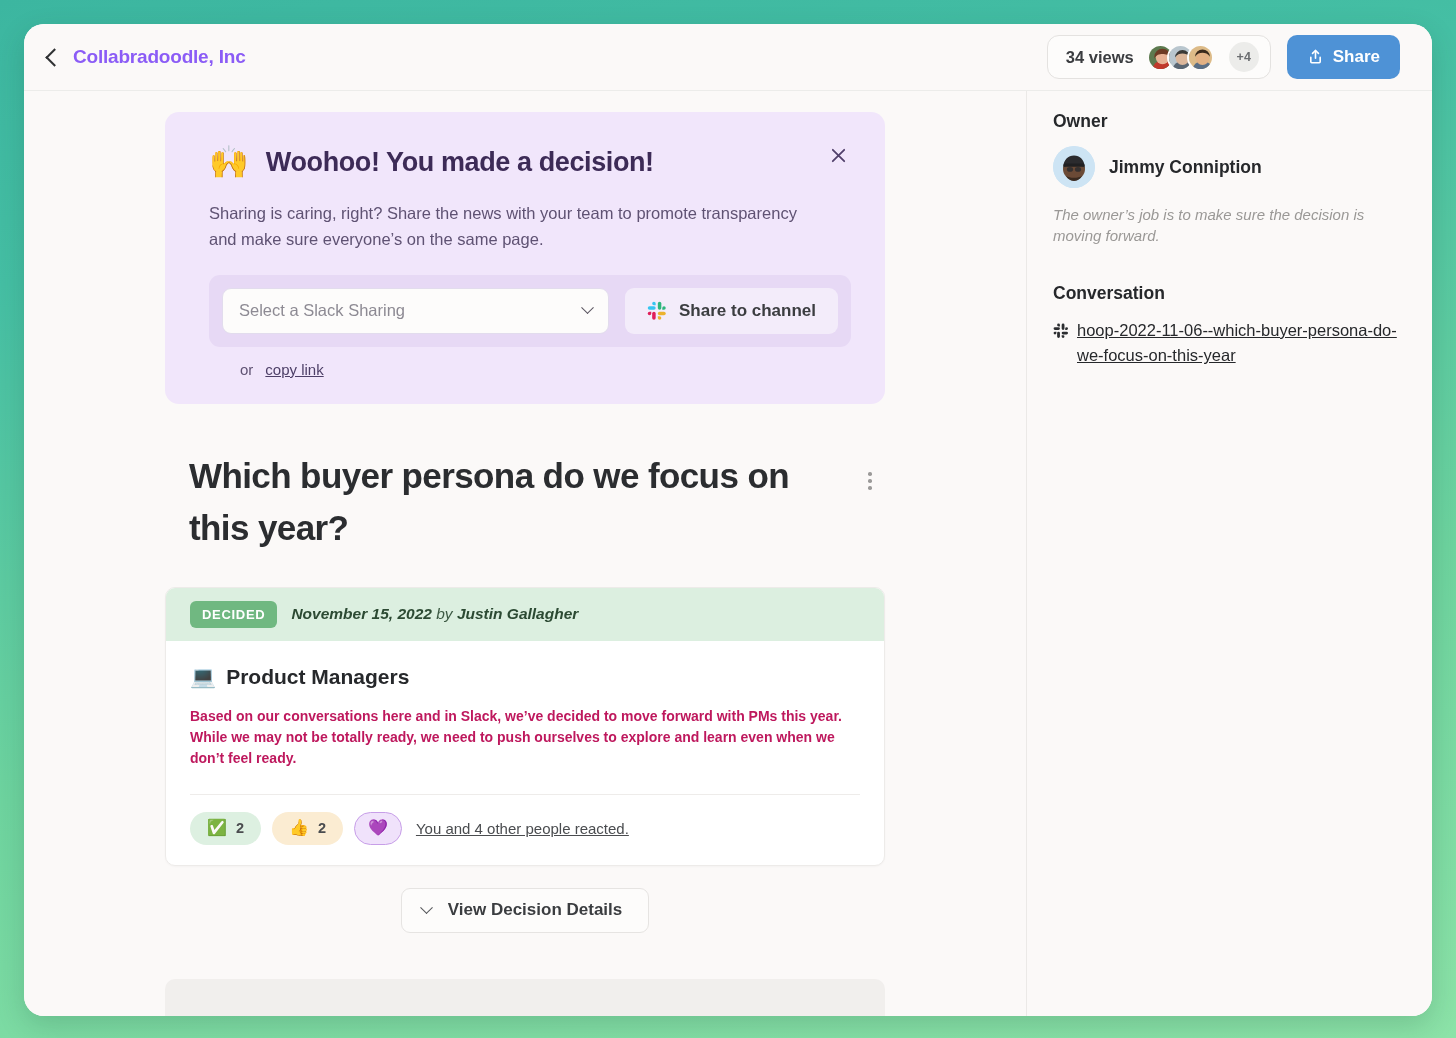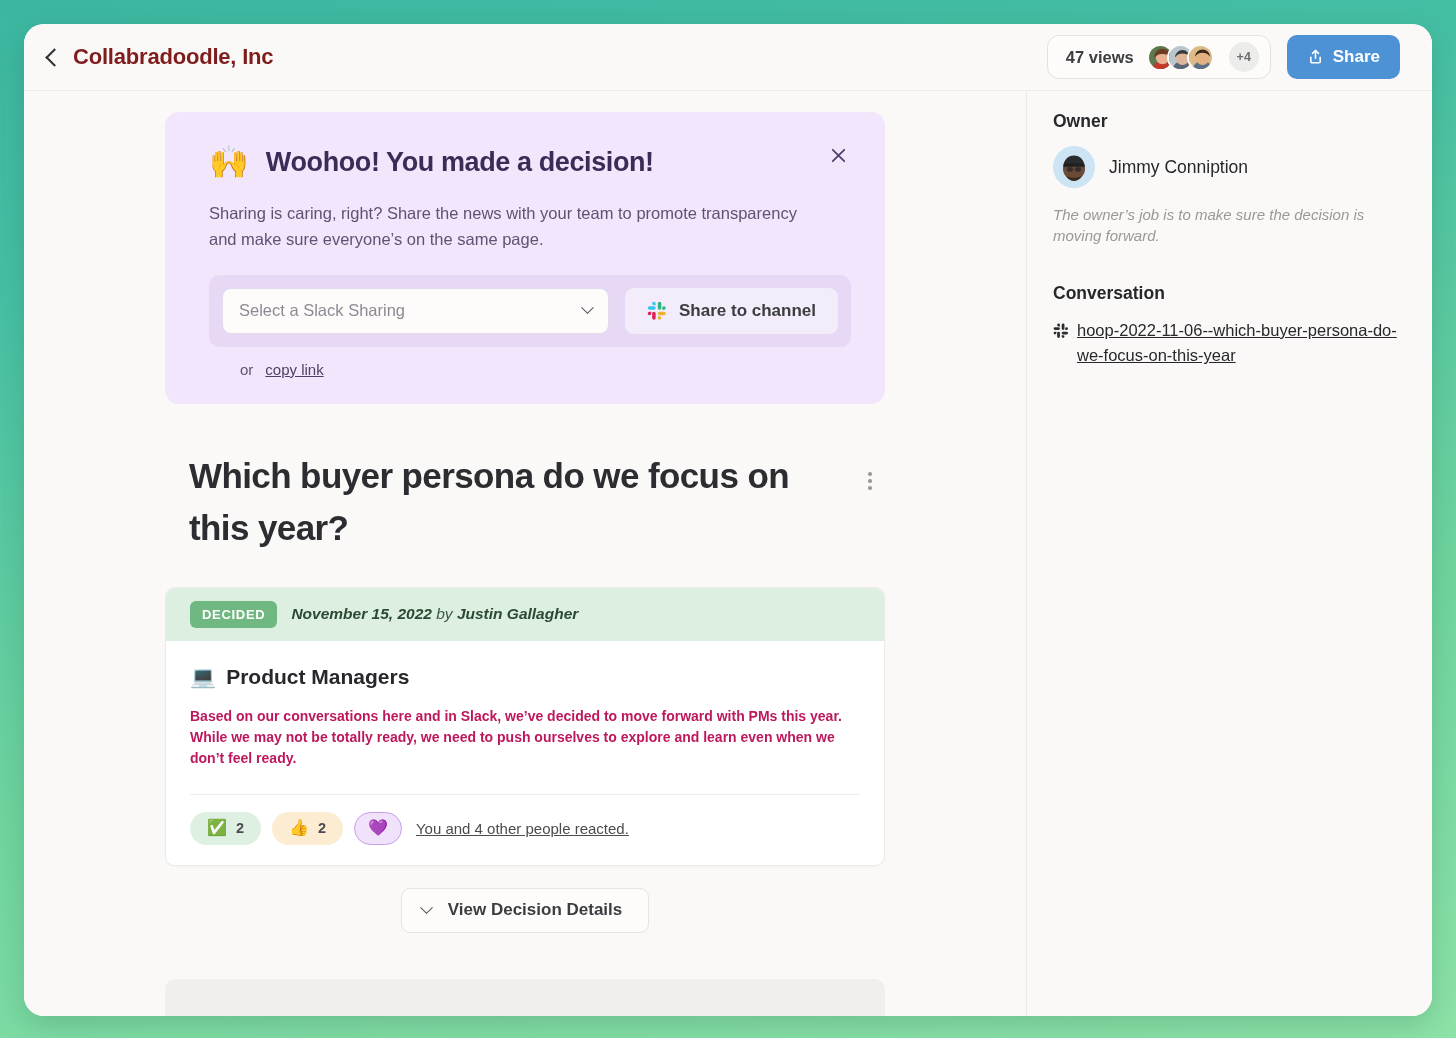--- a/index.html
+++ b/index.html
@@ -53,23 +53,23 @@
     padding: 0;
   }
   .chev-left {
     width: 13px; height: 13px;
     border-left: 2.2px solid #2f3133;
     border-bottom: 2.2px solid #2f3133;
     transform: rotate(45deg);
     display: block;
   }
   .breadcrumb-title {
-    font-size: 22px;
-    font-weight: 700;
-    color: #7f1d1d;
+    font-size: 19px;
+    font-weight: 700;
+    color: #8b5cf6;
     letter-spacing: -.2px;
     white-space: nowrap;
   }
 
   .topbar-right {
     margin-left: auto;
     display: flex;
     align-items: center;
     gap: 16px;
   }
@@ -421,21 +421,21 @@
   .owner-av {
     width: 42px; height: 42px;
     border-radius: 50%;
     background: #cde4f4;
     position: relative;
     overflow: hidden;
     flex: 0 0 auto;
   }
   .owner-name {
     font-size: 17.5px;
-    font-weight: 400;
+    font-weight: 700;
     color: #26282b;
   }
   .owner-note {
     font-size: 15px;
     font-style: italic;
     line-height: 1.42;
     color: #9a9896;
     margin-bottom: 36px;
   }
   .convo-row {
@@ -459,21 +459,21 @@
 <div class="app-window">
 
   <div class="topbar">
     <button class="back-btn">
       <span class="chev-left"></span>
       <span class="breadcrumb-title">Collabradoodle, Inc</span>
     </button>
 
     <div class="topbar-right">
       <div class="views-pill">
-        <span class="views-count">47 views</span>
+        <span class="views-count">34 views</span>
         <div class="avatar-stack">
           <span class="av">
             <svg viewBox="0 0 40 40" width="27" height="27">
                 <rect width="40" height="40" fill="#5d7a4f"></rect>
                 <circle cx="20" cy="36" r="15" fill="#c0392b"></circle>
                 <circle cx="20" cy="17" r="10" fill="#e7b294"></circle>
                 <path d="M8 16a12 12 0 0124 0v3c-3-6-7-7-12-7s-9 1-12 7z" fill="#6d3b24"></path>
               </svg>
           </span>
           <span class="av">

